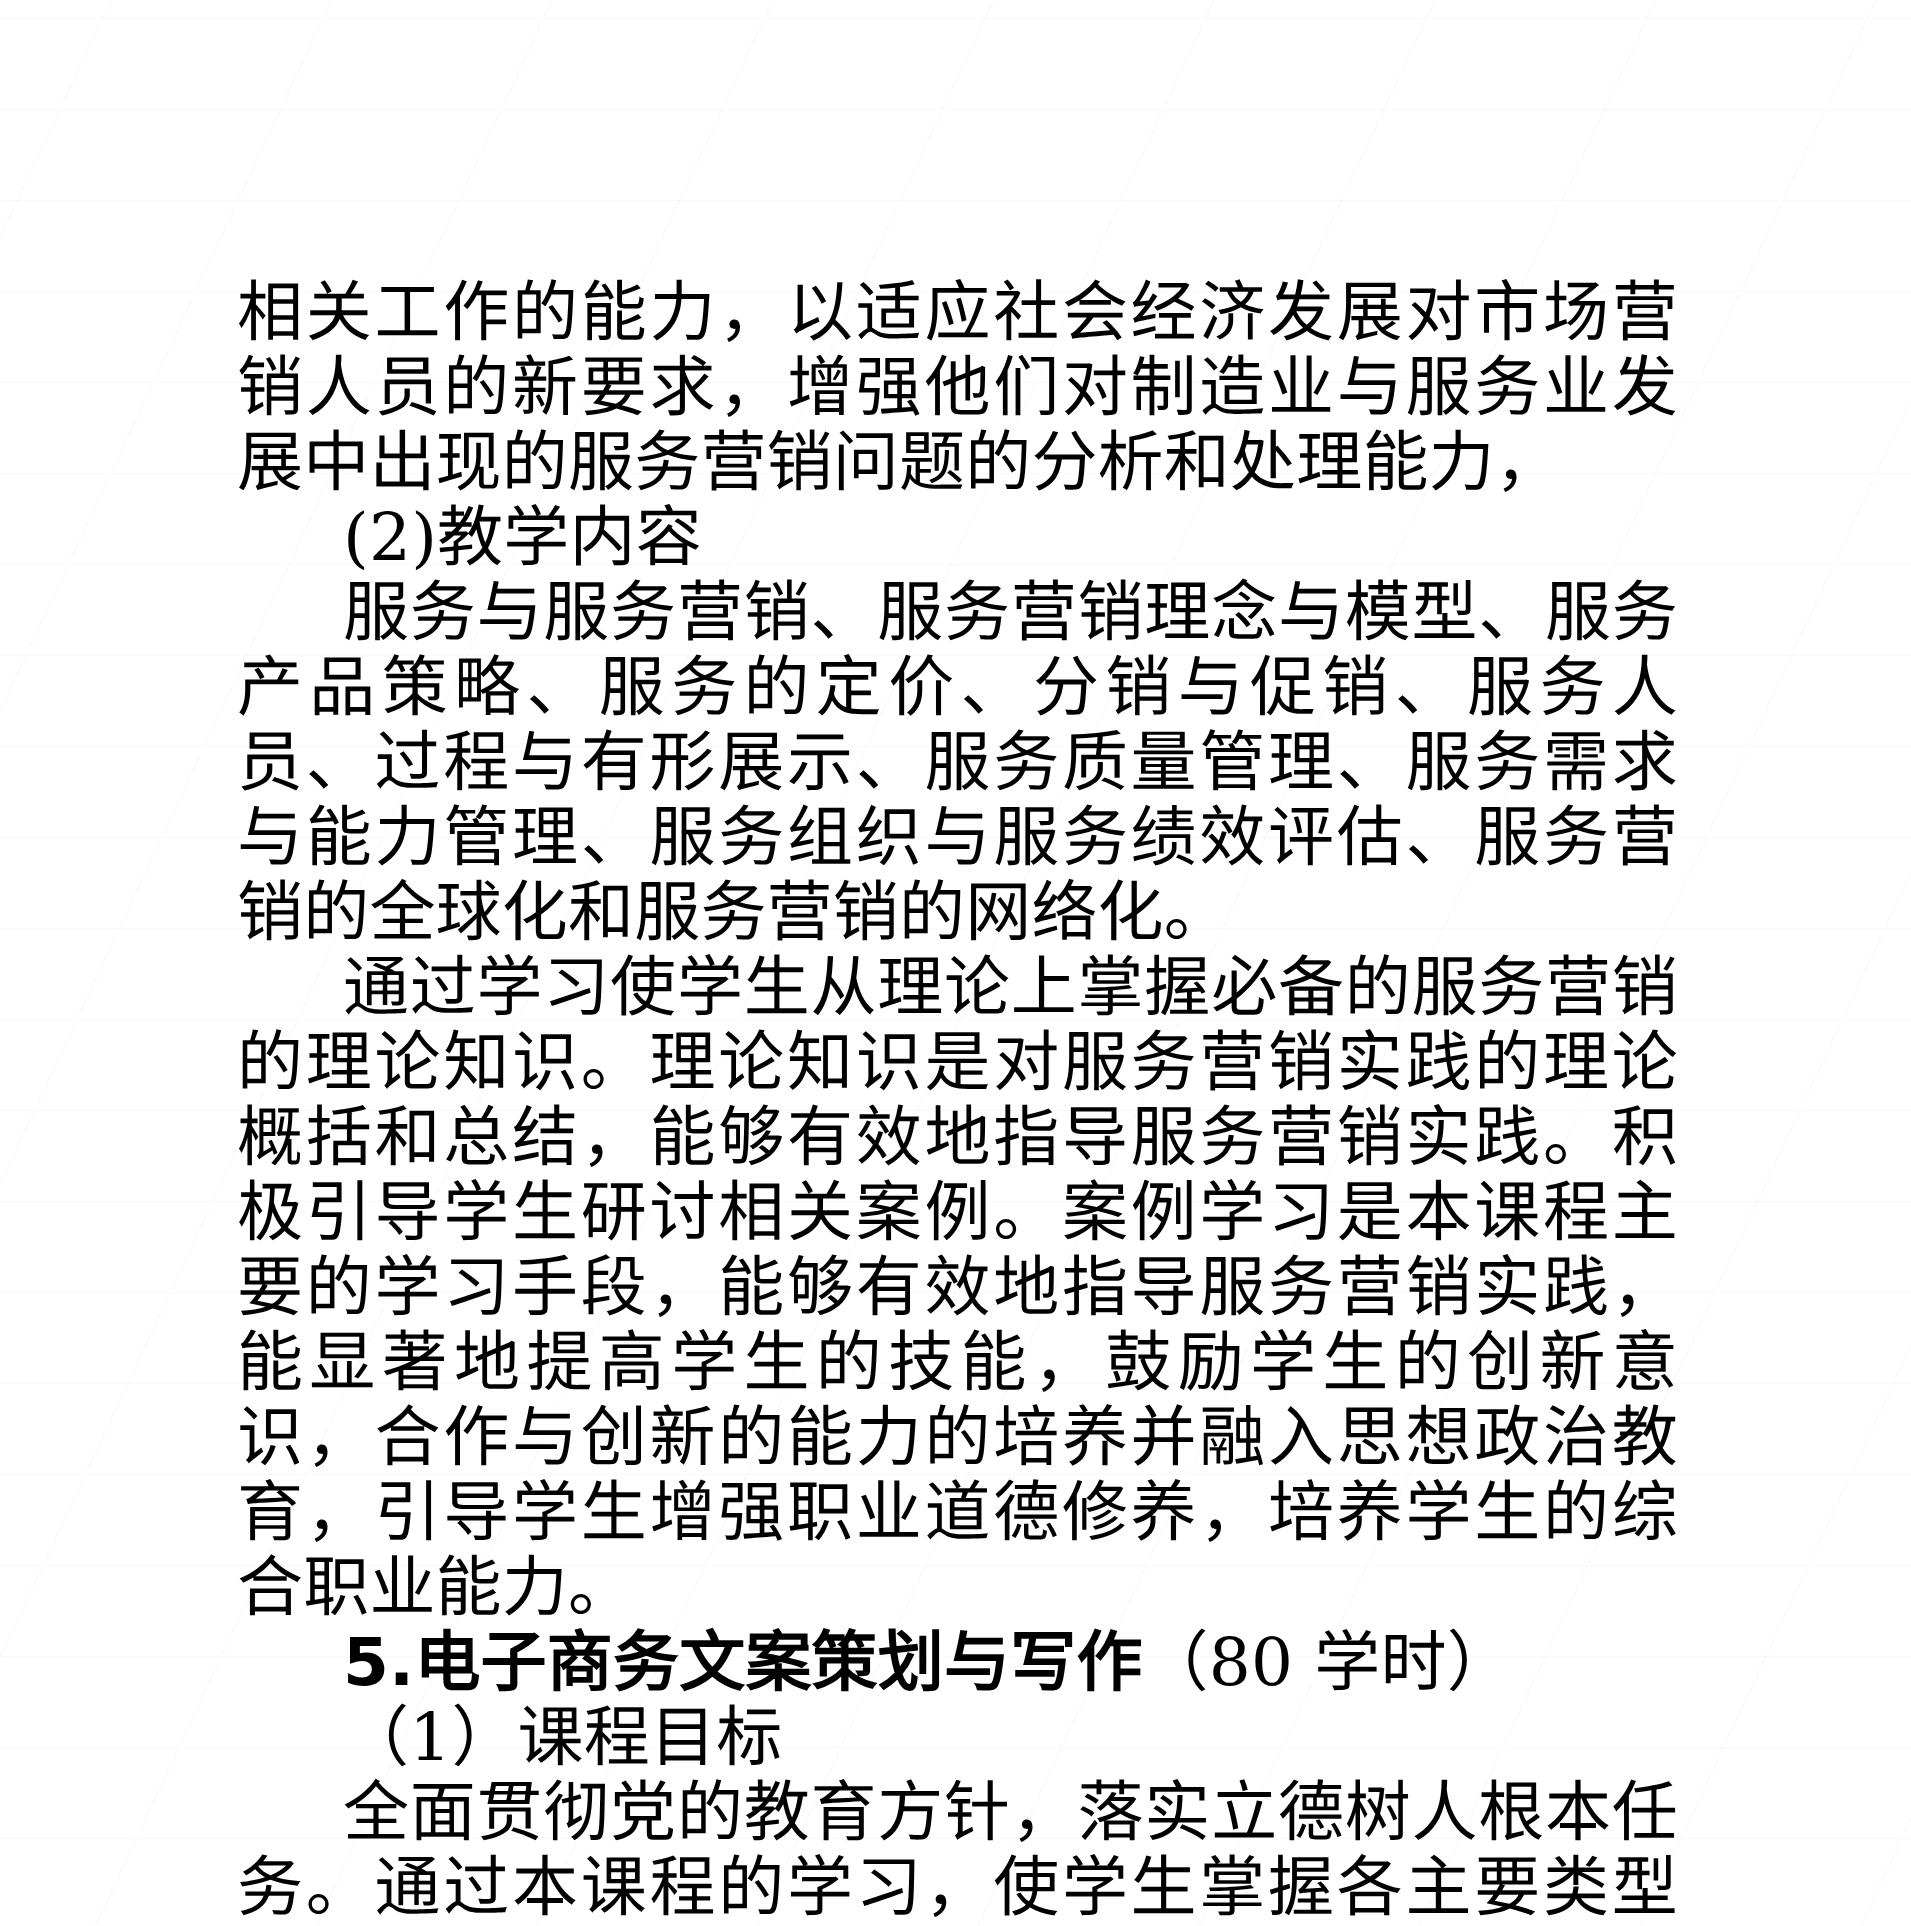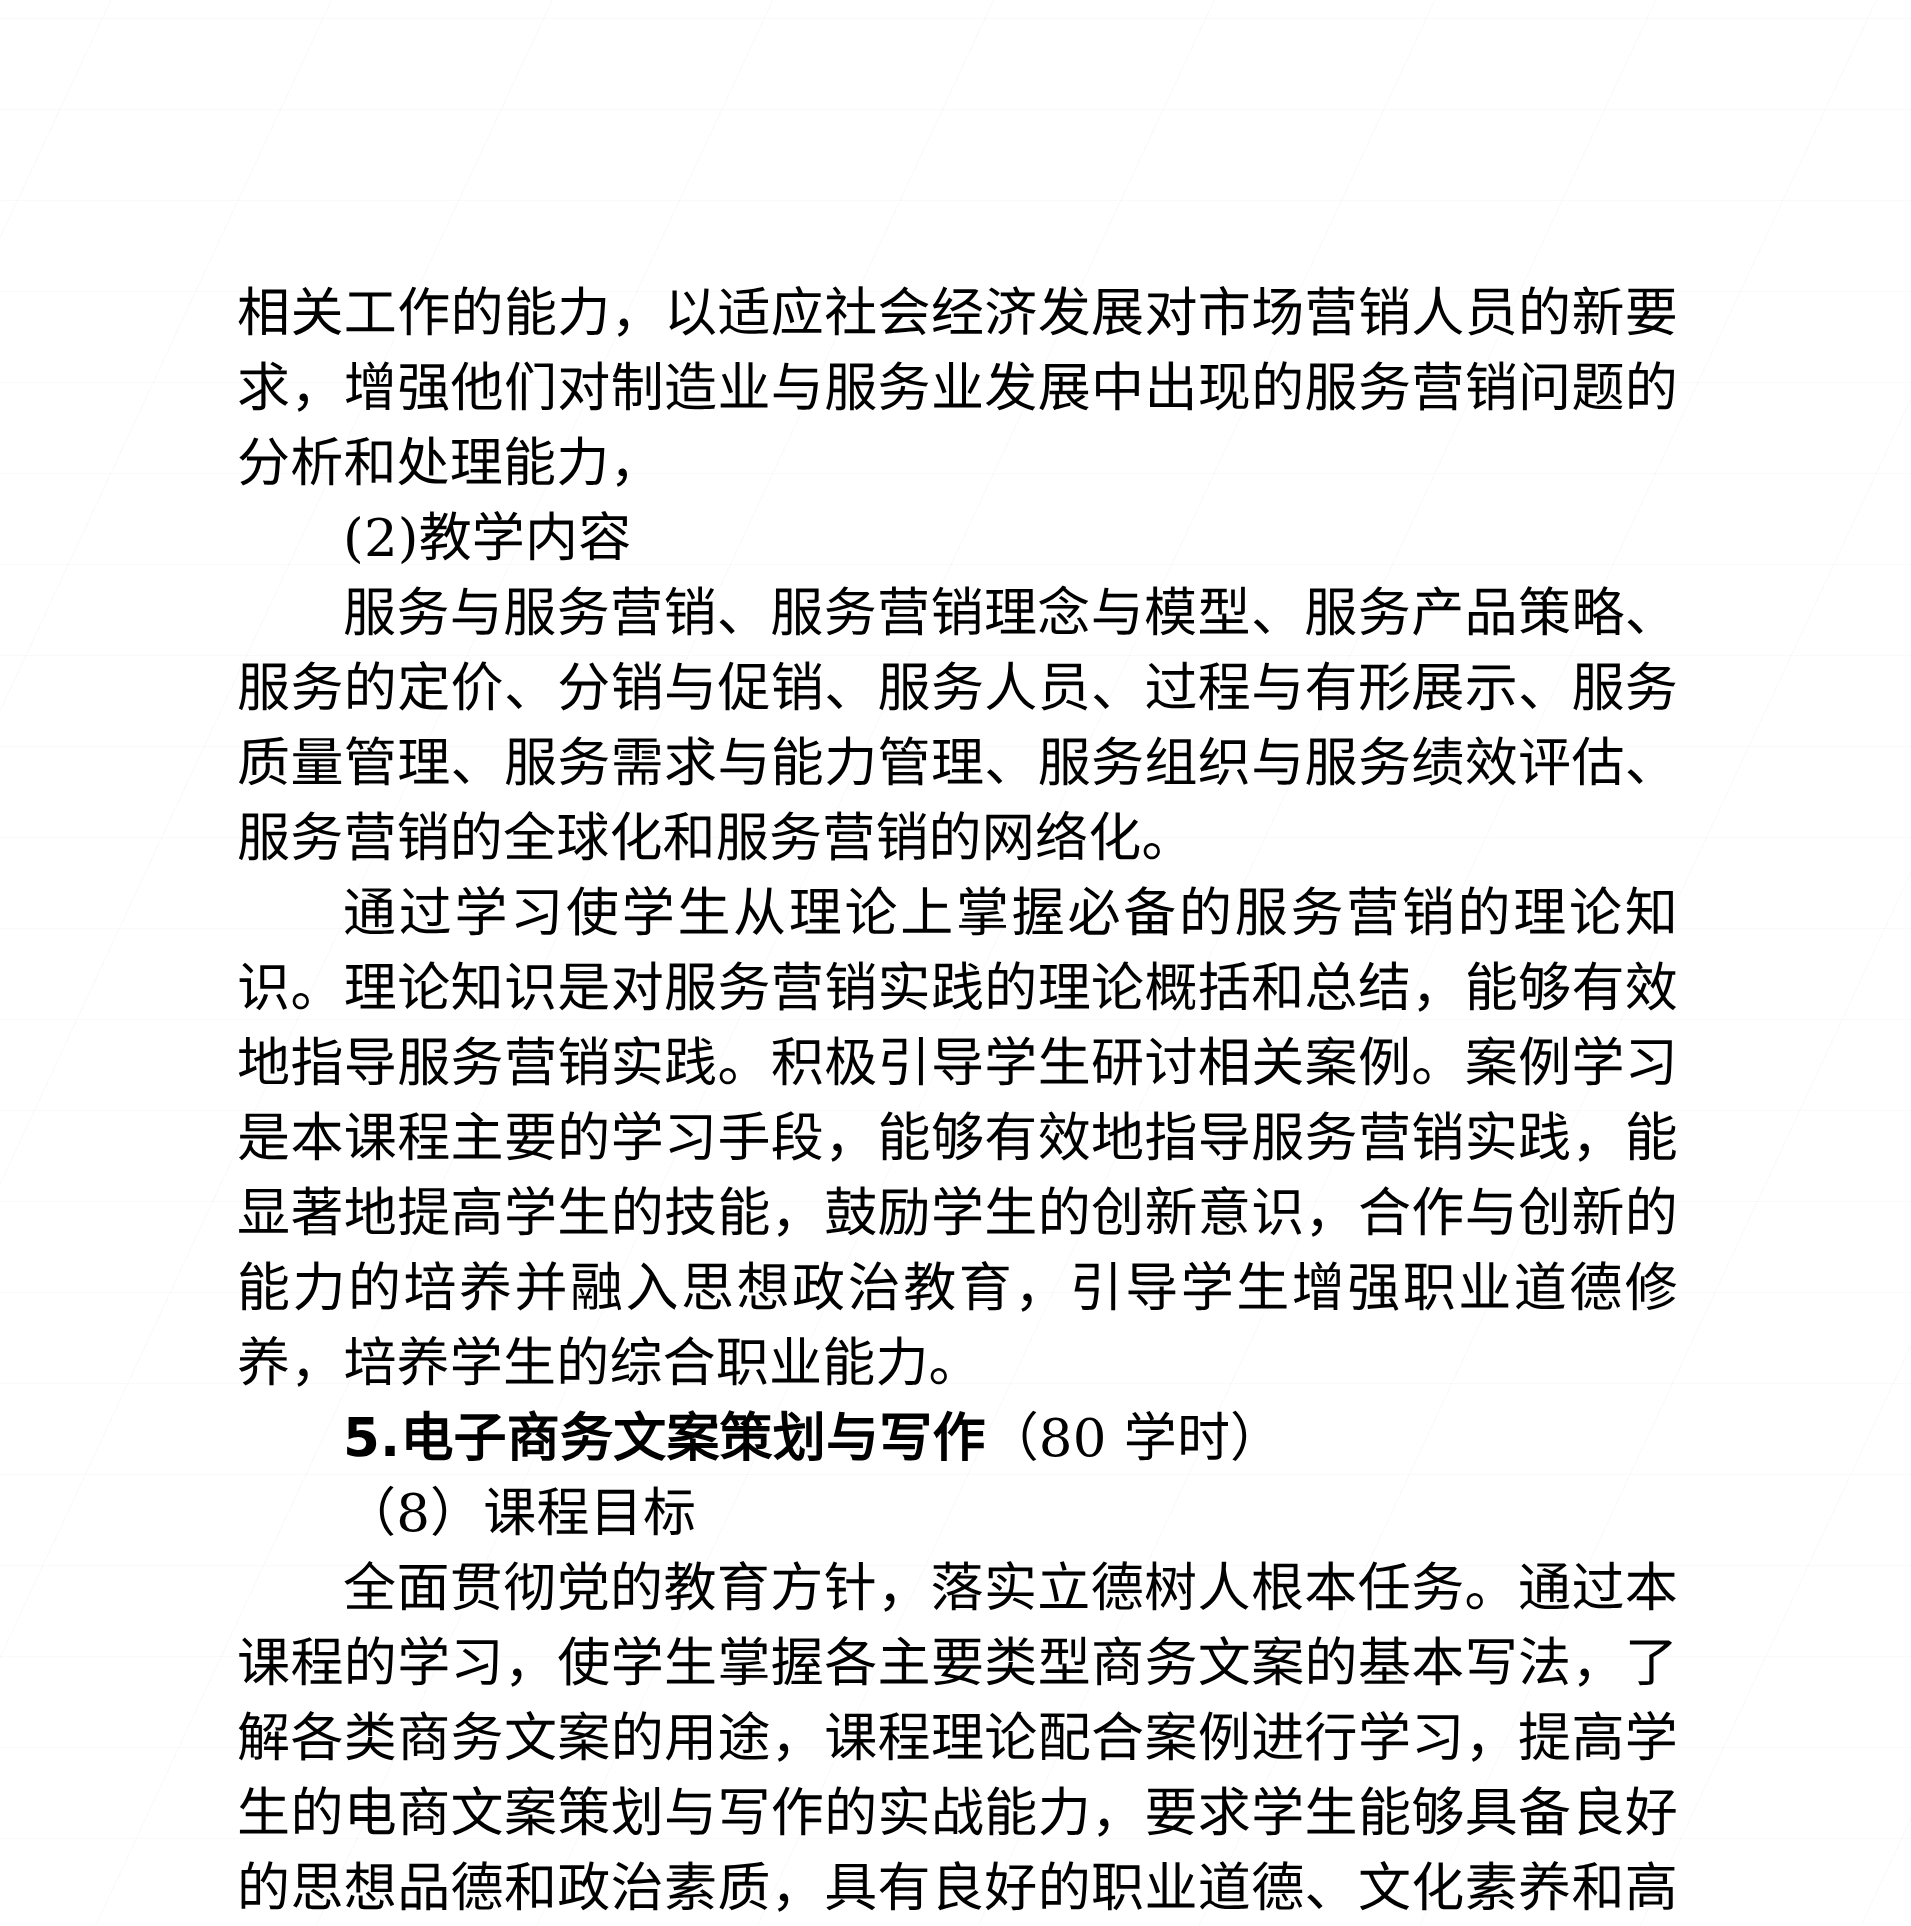--- a/index.html
+++ b/index.html
@@ -32,21 +32,21 @@
     opacity: 0.8;
   }
   .body-text {
     position: absolute;
     left: 237px;
     top: 275px;
     width: 1441px;
   }
   .para {
     margin: 0;
-    font-size: 53px;
+    font-size: 66px;
     line-height: 75px;
     text-align: justify;
     text-justify: inter-ideograph;
     line-break: strict;
     word-break: normal;
     letter-spacing: 0.2px;
   }
   .para.indent {
     text-indent: 106px;
   }
@@ -66,18 +66,18 @@
 
   <p class="para indent"><span class="regular-part">(2)教学内容</span></p>
 
   <p class="para indent"><span class="regular-part">服务与服务营销、服务营销理念与模型、服务产品策略、服务的定价、分销与促销、服务人员、过程与有形展示、服务质量管理、服务需求与能力管理、服务组织与服务绩效评估、服务营销的全球化和服务营销的网络化。</span></p>
 
 
   <p class="para indent"><span class="regular-part">通过学习使学生从理论上掌握必备的服务营销的理论知识。理论知识是对服务营销实践的理论概括和总结，能够有效地指导服务营销实践。积极引导学生研讨相关案例。案例学习是本课程主要的学习手段，能够有效地指导服务营销实践，能显著地提高学生的技能，鼓励学生的创新意识，合作与创新的能力的培养并融入思想政治教育，引导学生增强职业道德修养，培养学生的综合职业能力。</span></p>
 
   <p class="para indent"><b class="bold-part">5.电子商务文案策划与写作</b><span class="regular-part">（80 学时）</span></p>
 
-  <p class="para indent"><span class="regular-part">（8）课程目标</span></p>
+  <p class="para indent"><span class="regular-part">（1）课程目标</span></p>
 
   <p class="para indent"><span class="regular-part">全面贯彻党的教育方针，落实立德树人根本任务。通过本课程的学习，使学生掌握各主要类型商务文案的基本写法，了解各类商务文案的用途，课程理论配合案例进行学习，提高学生的电商文案策划与写作的实战能力，要求学生能够具备良好的思想品德和政治素质，具有良好的职业道德、文化素养和高度的敬业精神，具有实际问题的分析能力、创新能力与独立思考能力；</span></p>
 
 </main>
 
 
 </body></html>

